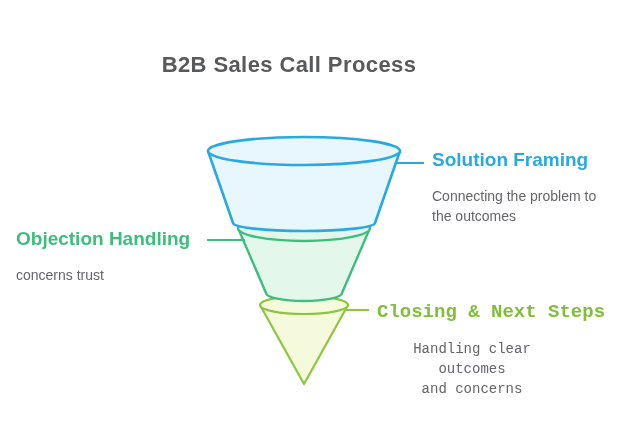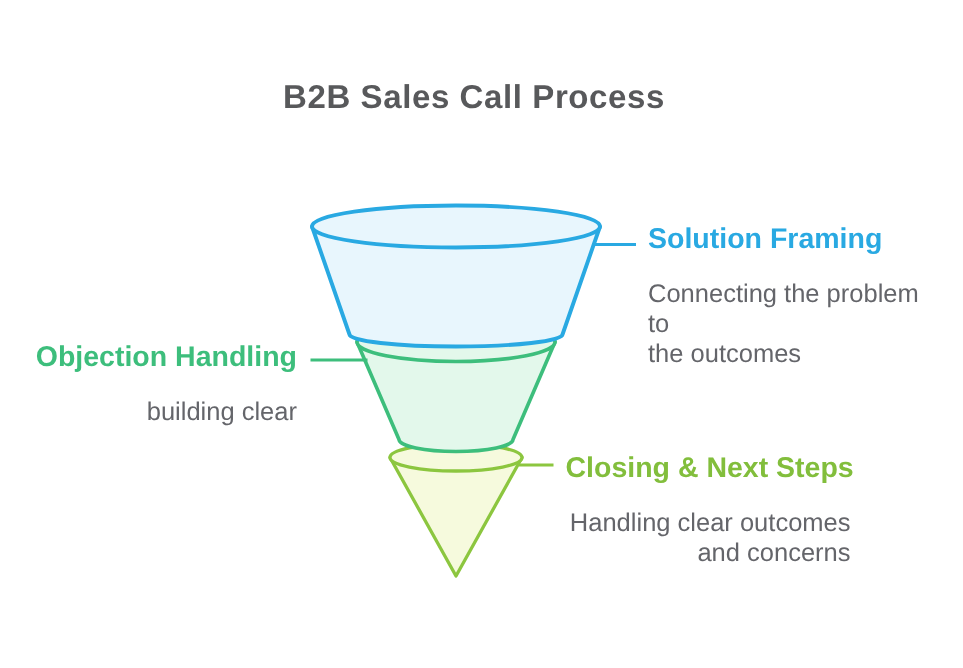--- a/index.html
+++ b/index.html
@@ -2,46 +2,46 @@
 <html style="--title-color: #58595B; --desc-color: #64656A; --s0-stroke: #29A9E2; --s0-fill: #E8F6FD; --s0-label: #29A9E2; --s1-stroke: #3DBE7C; --s1-fill: #E3F8EB; --s1-label: #3DBE7C; --s2-stroke: #8CC63F; --s2-fill: #F6FADD; --s2-label: #82BE3C;"><head>
 <meta charset="utf-8">
 <style>
   html,body{margin:0;padding:0;}
   body{font-family:"Liberation Sans", sans-serif;}
   .canvas{
     position:relative;width:642px;height:445px;background:#ffffff;overflow:hidden;
   }
   .title{
     position:absolute;top:52px;left:0;width:578px;text-align:center;
-    font-size:22px;font-weight:700;letter-spacing:.4px;color:var(--title-color,#58595B);padding-left:27px;
+    font-size:22px;font-weight:700;letter-spacing:.4px;color:var(--title-color,#58595B);
   }
   .diagram-svg{position:absolute;left:0;top:0;width:642px;height:445px;}
 
   
   .s0-shape{fill:var(--s0-fill);stroke:var(--s0-stroke);stroke-width:2.6;stroke-linejoin:round;}
   .s1-shape{fill:var(--s1-fill);stroke:var(--s1-stroke);stroke-width:2.4;stroke-linejoin:round;}
   .s2-shape{fill:var(--s2-fill);stroke:var(--s2-stroke);stroke-width:2.2;stroke-linejoin:round;}
   .conn0{stroke:var(--s0-stroke);stroke-width:2;}
   .conn1{stroke:var(--s1-stroke);stroke-width:2;}
   .conn2{stroke:var(--s2-stroke);stroke-width:2;}
 
   .callout{position:absolute;}
   .callout h2{
     margin:0;font-size:19px;font-weight:700;line-height:19px;white-space:nowrap;
   }
   .callout .desc{
-    margin-top:17px;font-size:17px;line-height:20px;color:var(--desc-color,#64656A);
+    margin-top:17px;font-size:14px;line-height:20px;color:var(--desc-color,#64656A);
   }
   .callout .desc span{display:block;}
 
   .co-solution{left:432px;top:150px;width:190px;text-align:left;}
   .co-solution h2{color:var(--s0-label);}
-  .co-objection{left:16px;top:229px;width:182px;text-align:right;}
+  .co-objection{left:16px;top:229px;width:182px;}
   .co-objection h2{color:var(--s1-label);}
-  .co-closing{left:377px;top:303px;width:190px;text-align:right;}
+  .co-closing{left:377px;top:303px;width:190px;text-align:center;font-family:Liberation Mono, monospace;}
   .co-closing h2{color:var(--s2-label);}
 </style>
 </head>
 <body>
 
 <div class="canvas" style="background: rgb(255, 255, 255);">
 
   <div class="title">B2B Sales Call Process</div>
 
   <svg class="diagram-svg" viewBox="0 0 642 445" aria-hidden="true">
@@ -70,21 +70,21 @@
     <h2>Solution Framing</h2>
     <div class="desc">
       <span>Connecting the problem to</span>
       <span>the outcomes</span>
     </div>
   </div>
 
   <div class="callout co-objection">
     <h2>Objection Handling</h2>
     <div class="desc">
-      <span>building clear</span>
+      <span>concerns trust</span>
     </div>
   </div>
 
   <div class="callout co-closing">
     <h2>Closing &amp; Next Steps</h2>
     <div class="desc">
       <span>Handling clear outcomes</span>
       <span>and concerns</span>
     </div>
   </div>

